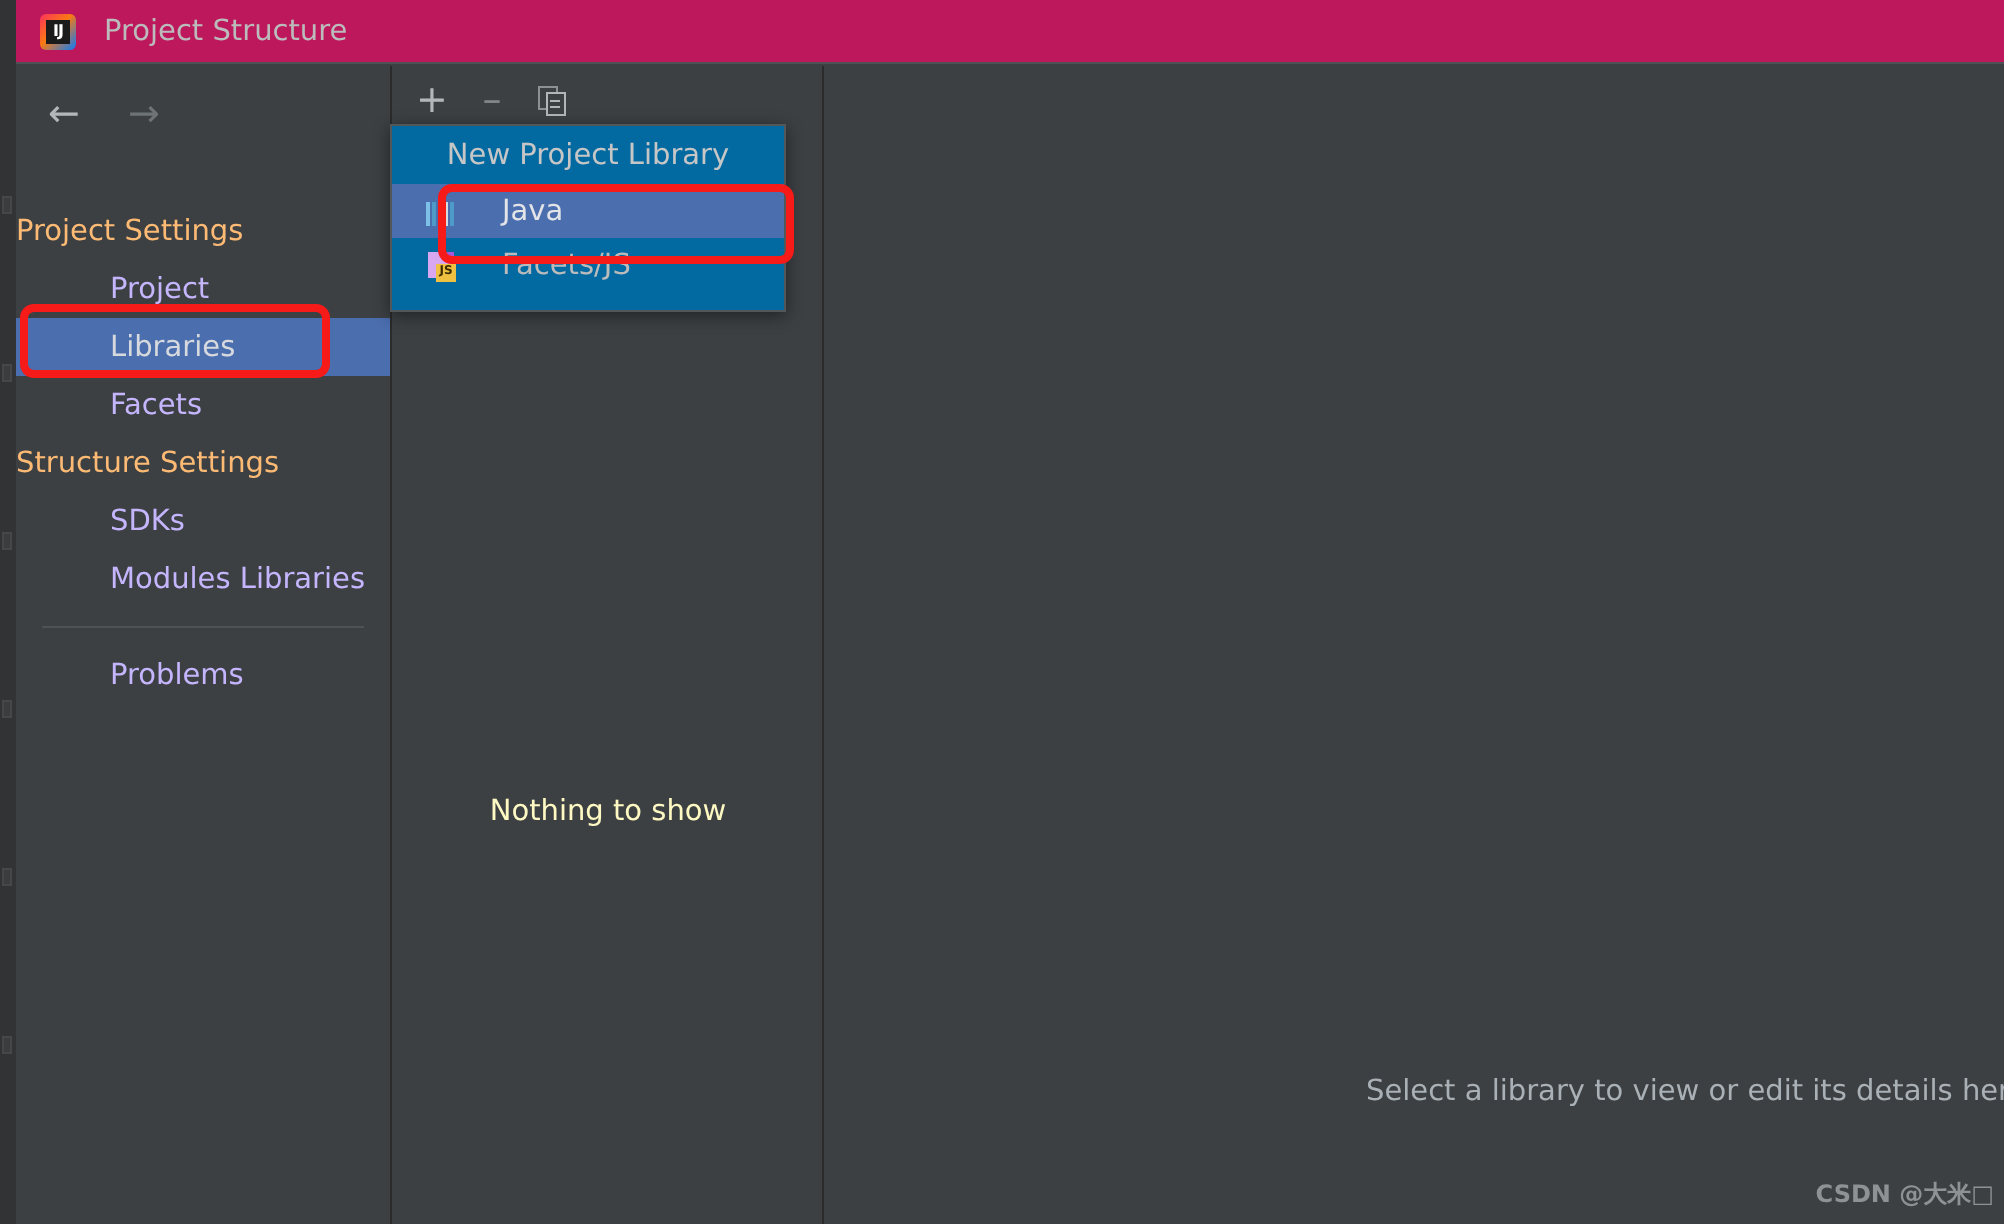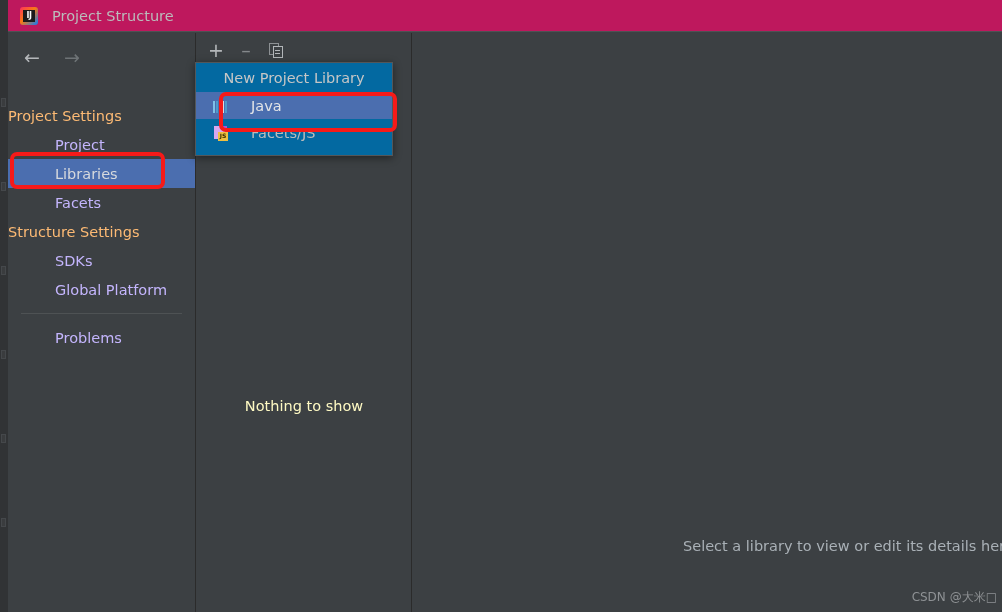--- a/index.html
+++ b/index.html
@@ -333,20 +333,21 @@
     font-size: 14.5px;
     white-space: nowrap;
   }
   .watermark {
     position: absolute;
     right: 5px; bottom: 6px;
     color: #8f9295;
     font-size: 12px;
     white-space: nowrap;
     z-index: 40;
+    font-weight: bold;
   }
 
   
   .annot {
     position: absolute;
     border: 4px solid #f61a19;
     border-radius: 7px;
     box-sizing: border-box;
     z-index: 50;
     pointer-events: none;
@@ -396,21 +397,21 @@
       <div class="nav-row child">
         <span>Facets</span>
       </div>
       <div class="nav-row group">
         <span>Structure Settings</span>
       </div>
       <div class="nav-row child">
         <span>SDKs</span>
       </div>
       <div class="nav-row child">
-        <span>Global Platform</span>
+        <span>Modules Libraries</span>
       </div>
       <div class="nav-sep"></div>
       <div class="nav-row child">
         <span>Problems</span>
       </div>
     </div>
   </div>
 
   <div class="col-list">
     <div class="list-toolbar">

